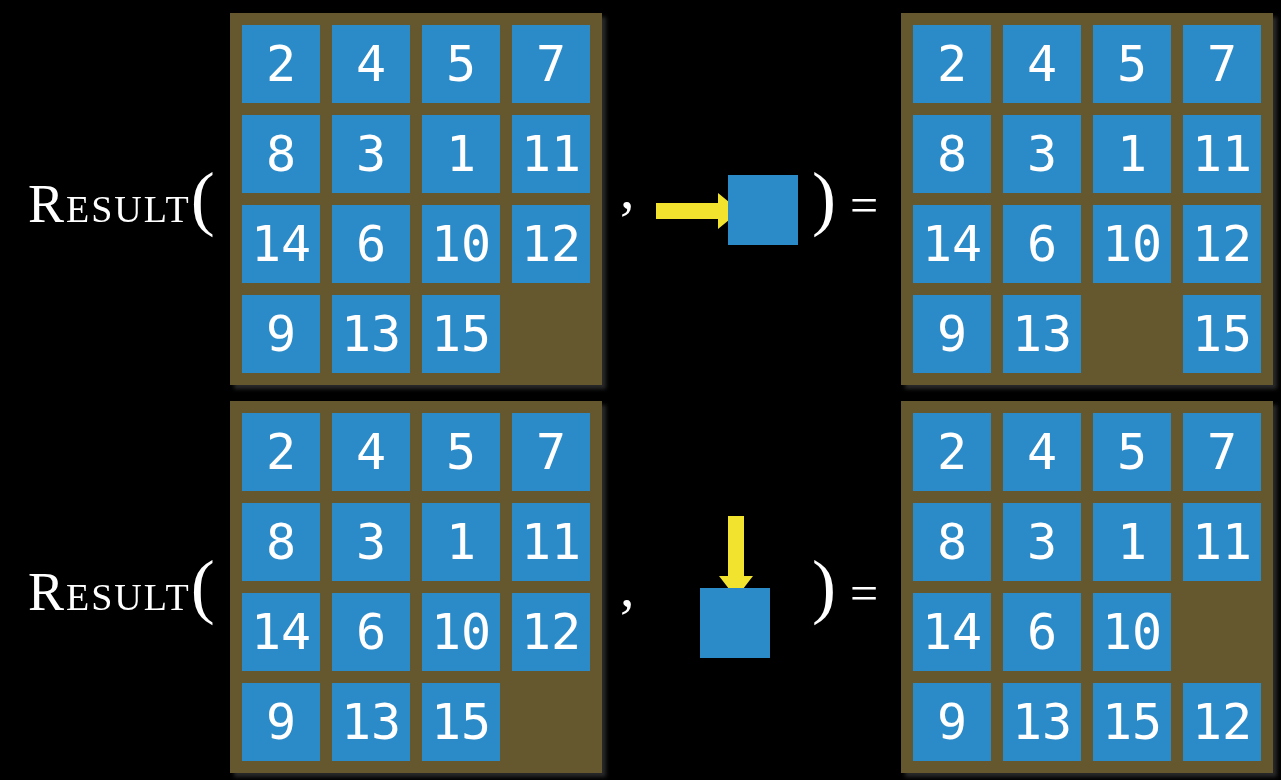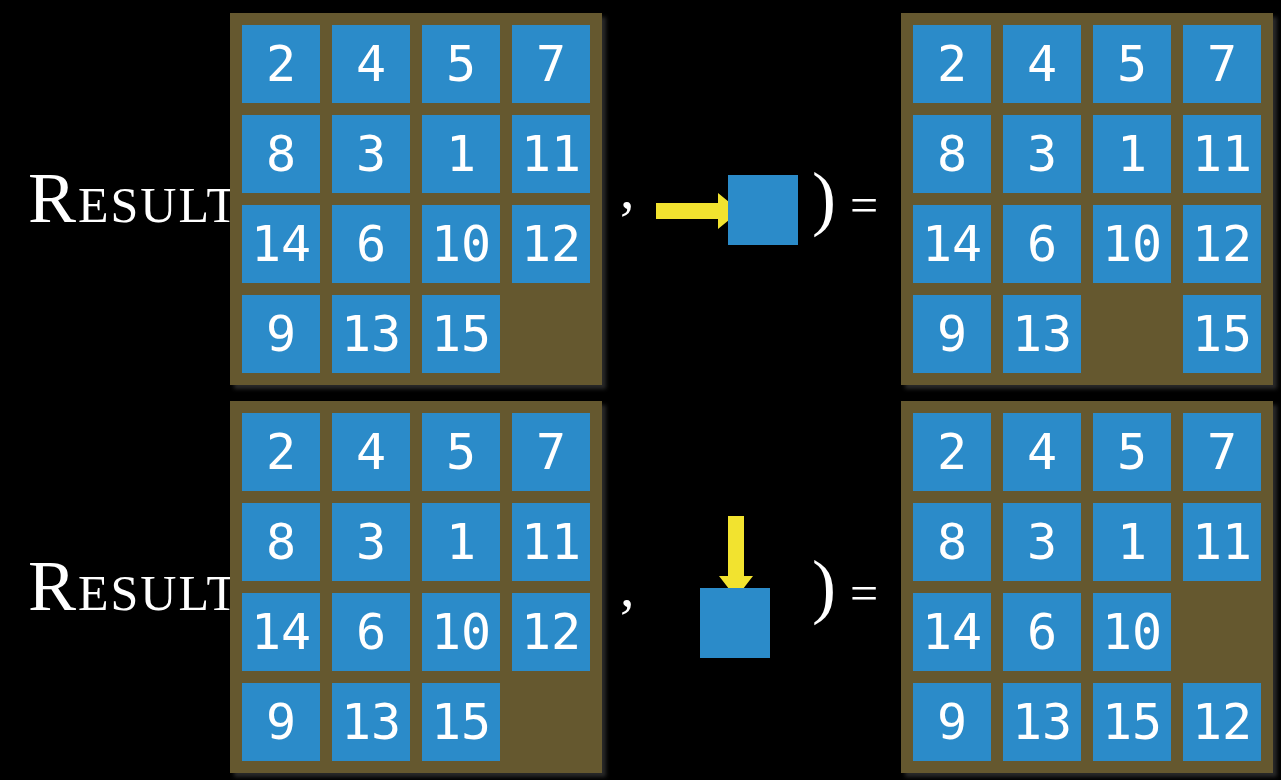--- a/index.html
+++ b/index.html
@@ -39,21 +39,21 @@
   .tile.empty { background: transparent; }
   
   .fn-call {
     position: absolute;
     display: flex;
     align-items: baseline;
     color: #fff;
     white-space: nowrap;
   }
   .fn-name {
-    font-size: 72px;
+    font-size: 54px;
     line-height: 1;
     font-variant: small-caps;
     letter-spacing: 2px;
   }
   .big-paren {
     font-size: 72px;
     line-height: 1;
     font-weight: 400;
   }
   .comma {

